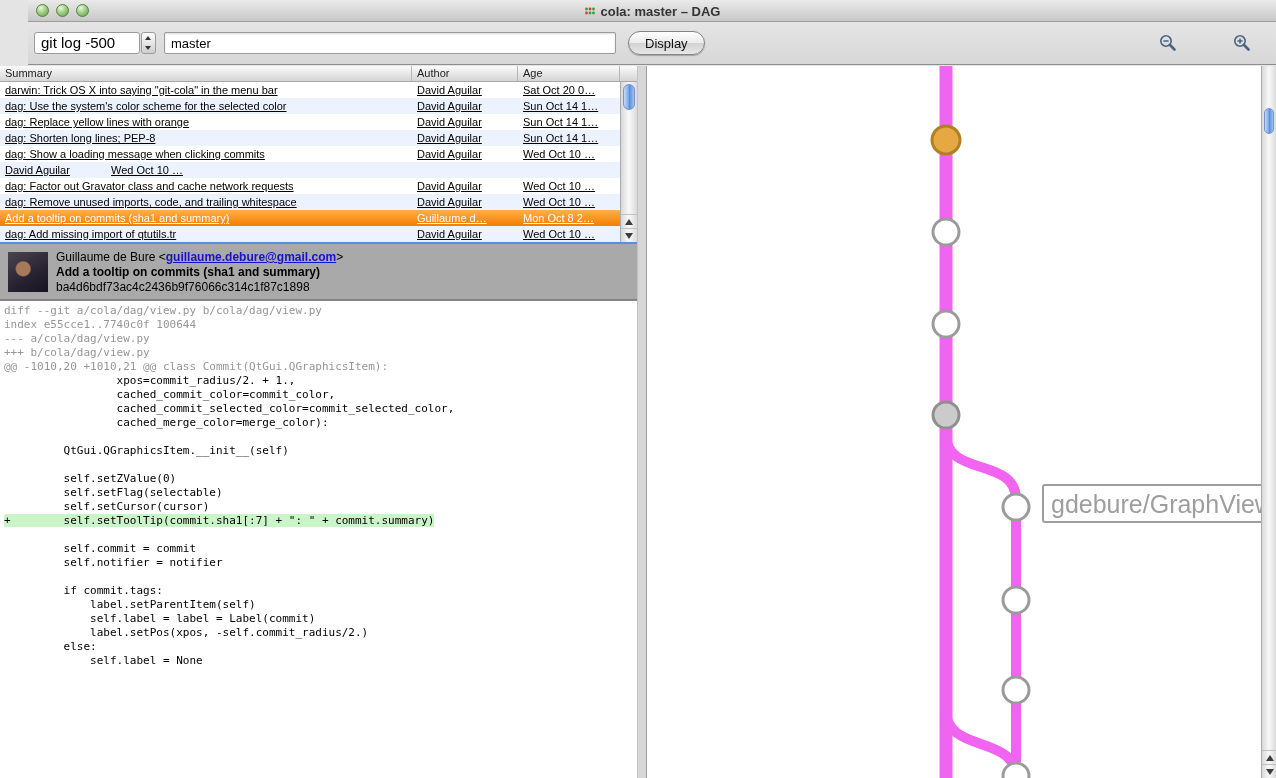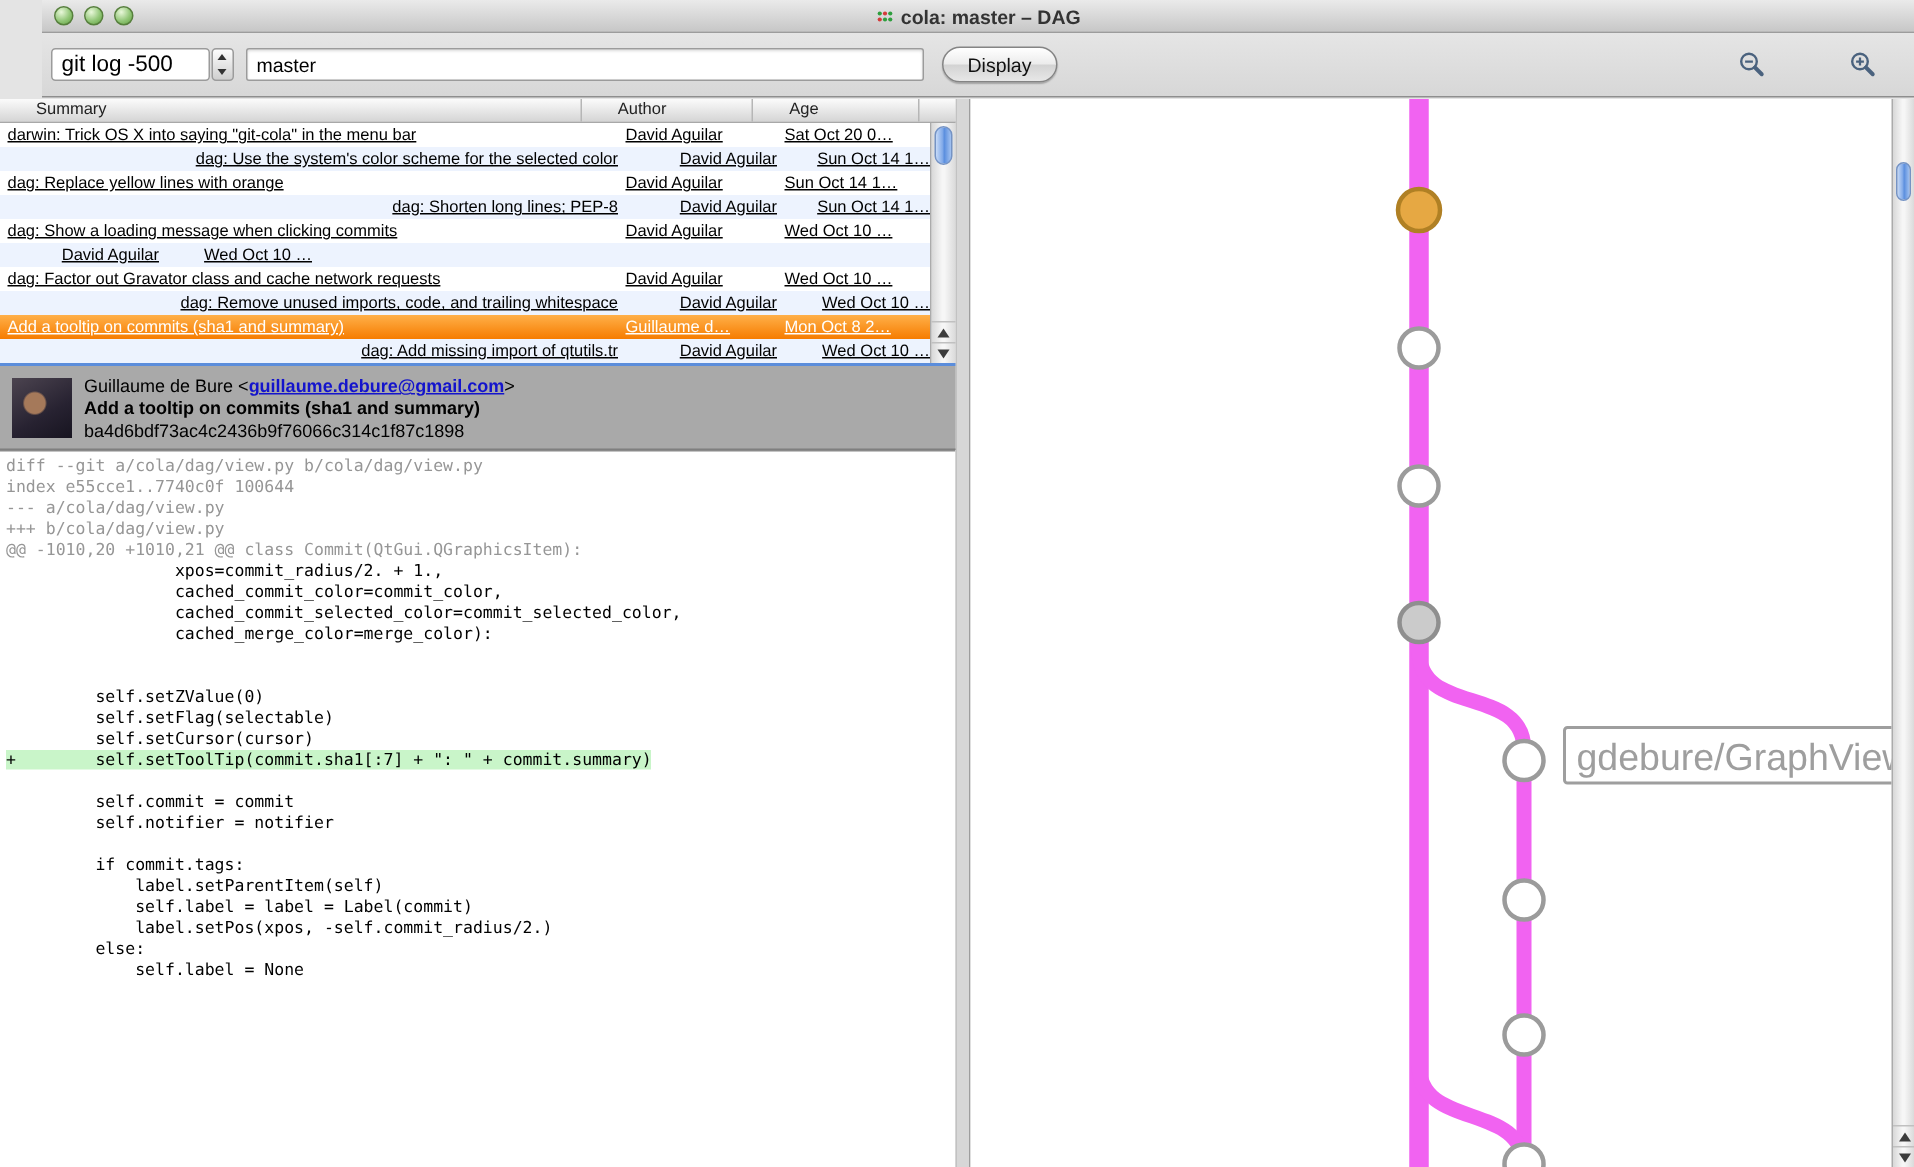--- a/index.html
+++ b/index.html
@@ -41,26 +41,26 @@
 
   
   .main{position:absolute;top:66px;left:0;width:1276px;height:712px;display:flex;}
   .splitter{width:10px;background:#d7d7d7;border-left:1px solid #c2c2c2;border-right:1px solid #9e9e9e;}
 
   
   .left-pane{width:637px;display:flex;flex-direction:column;background:#fff;}
   .table{position:relative;flex:0 0 178px;border-bottom:2px solid #5b8ddb;}
   .thead{display:flex;height:16px;background:linear-gradient(#fbfbfb,#d5d5d5);
          border-bottom:1px solid #a8a8a8;font-size:11px;color:#222;}
-  .th{padding:1px 0 0 5px;border-right:1px solid #b6b6b6;overflow:hidden;white-space:nowrap;margin-left:19px;}
+  .th{padding:1px 0 0 5px;border-right:1px solid #b6b6b6;overflow:hidden;white-space:nowrap;}
   .th.summary{width:412px;} .th.author{width:106px;} .th.age{width:102px;}
   .th.spacer{flex:1;border-right:none;}
   .tbody{height:160px;overflow:hidden;font-size:11px;}
   .trow{display:flex;height:16px;line-height:16px;white-space:nowrap;width:620px;}
-  .trow.alt{background:#edf3fe;text-align:right;}
+  .trow.alt{background:#edf3fe;}
   .trow.selected{background:linear-gradient(#ffb049,#f67c00);color:#fff;}
   .cell{overflow:hidden;padding-left:5px;text-decoration:underline;}
   .cell.summary{width:412px;} .cell.author{width:106px;} .cell.age{width:102px;}
 
   
   .vscroll{position:absolute;background:linear-gradient(90deg,#d8d8d8,#f6f6f6 45%,#f6f6f6 55%,#dadada);
            border-left:1px solid #ababab;}
   .vscroll .thumb{position:absolute;left:2px;right:2px;border-radius:7px;
            background:linear-gradient(90deg,#c6daf7,#7fa8e8 45%,#5a8ede 55%,#a3c2f0);
            border:1px solid #7593c4;}
@@ -226,20 +226,21 @@
           <div class="dline meta"><span>diff --git a/cola/dag/view.py b/cola/dag/view.py</span></div>
           <div class="dline meta"><span>index e55cce1..7740c0f 100644</span></div>
           <div class="dline meta"><span>--- a/cola/dag/view.py</span></div>
           <div class="dline meta"><span>+++ b/cola/dag/view.py</span></div>
           <div class="dline hunk"><span>@@ -1010,20 +1010,21 @@ class Commit(QtGui.QGraphicsItem):</span></div>
           <div class="dline ctx"><span>                 xpos=commit_radius/2. + 1.,</span></div>
           <div class="dline ctx"><span>                 cached_commit_color=commit_color,</span></div>
           <div class="dline ctx"><span>                 cached_commit_selected_color=commit_selected_color,</span></div>
           <div class="dline ctx"><span>                 cached_merge_color=merge_color):</span></div>
           <div class="dline ctx"><span> </span></div>
+          <div class="dline ctx"><span>         QtGui.QGraphicsItem.__init__(self)</span></div>
           <div class="dline ctx"><span> </span></div>
           <div class="dline ctx"><span>         self.setZValue(0)</span></div>
           <div class="dline ctx"><span>         self.setFlag(selectable)</span></div>
           <div class="dline ctx"><span>         self.setCursor(cursor)</span></div>
           <div class="dline add"><span>+        self.setToolTip(commit.sha1[:7] + ": " + commit.summary)</span></div>
           <div class="dline ctx"><span> </span></div>
           <div class="dline ctx"><span>         self.commit = commit</span></div>
           <div class="dline ctx"><span>         self.notifier = notifier</span></div>
           <div class="dline ctx"><span> </span></div>
           <div class="dline ctx"><span>         if commit.tags:</span></div>

